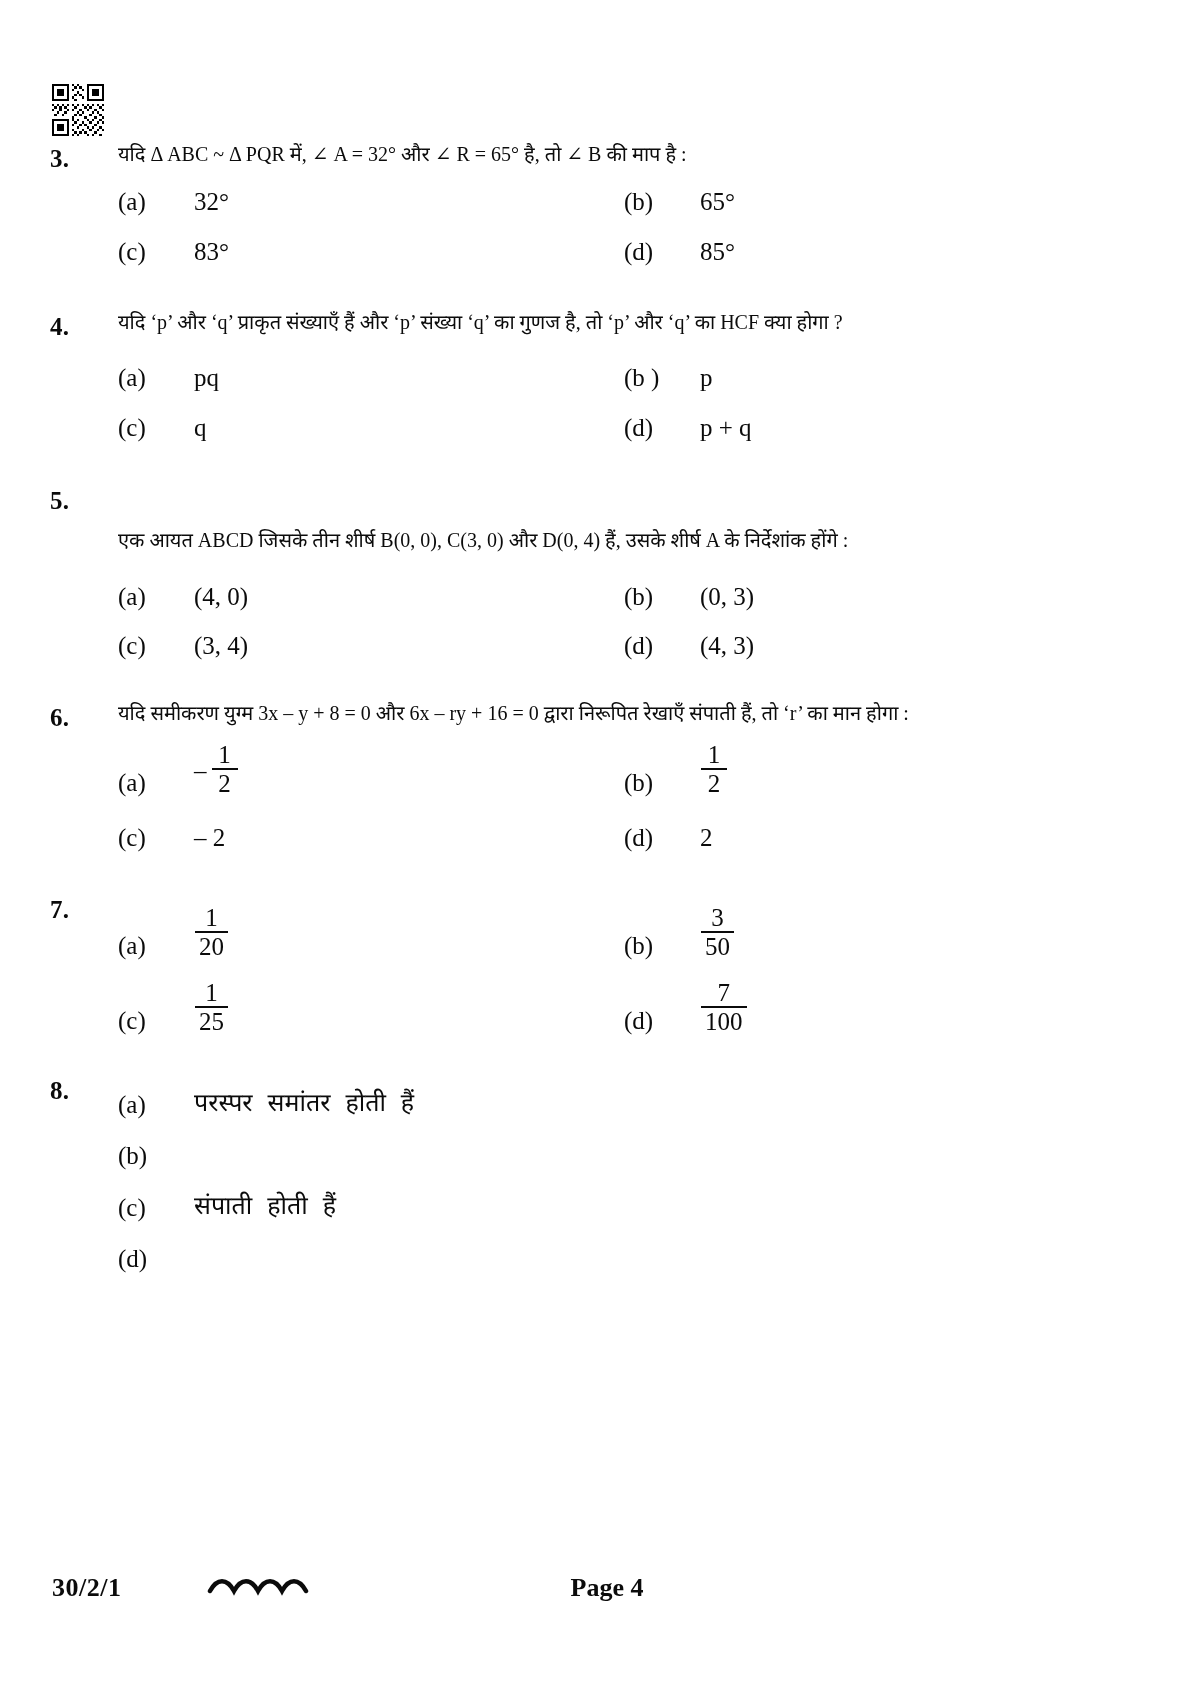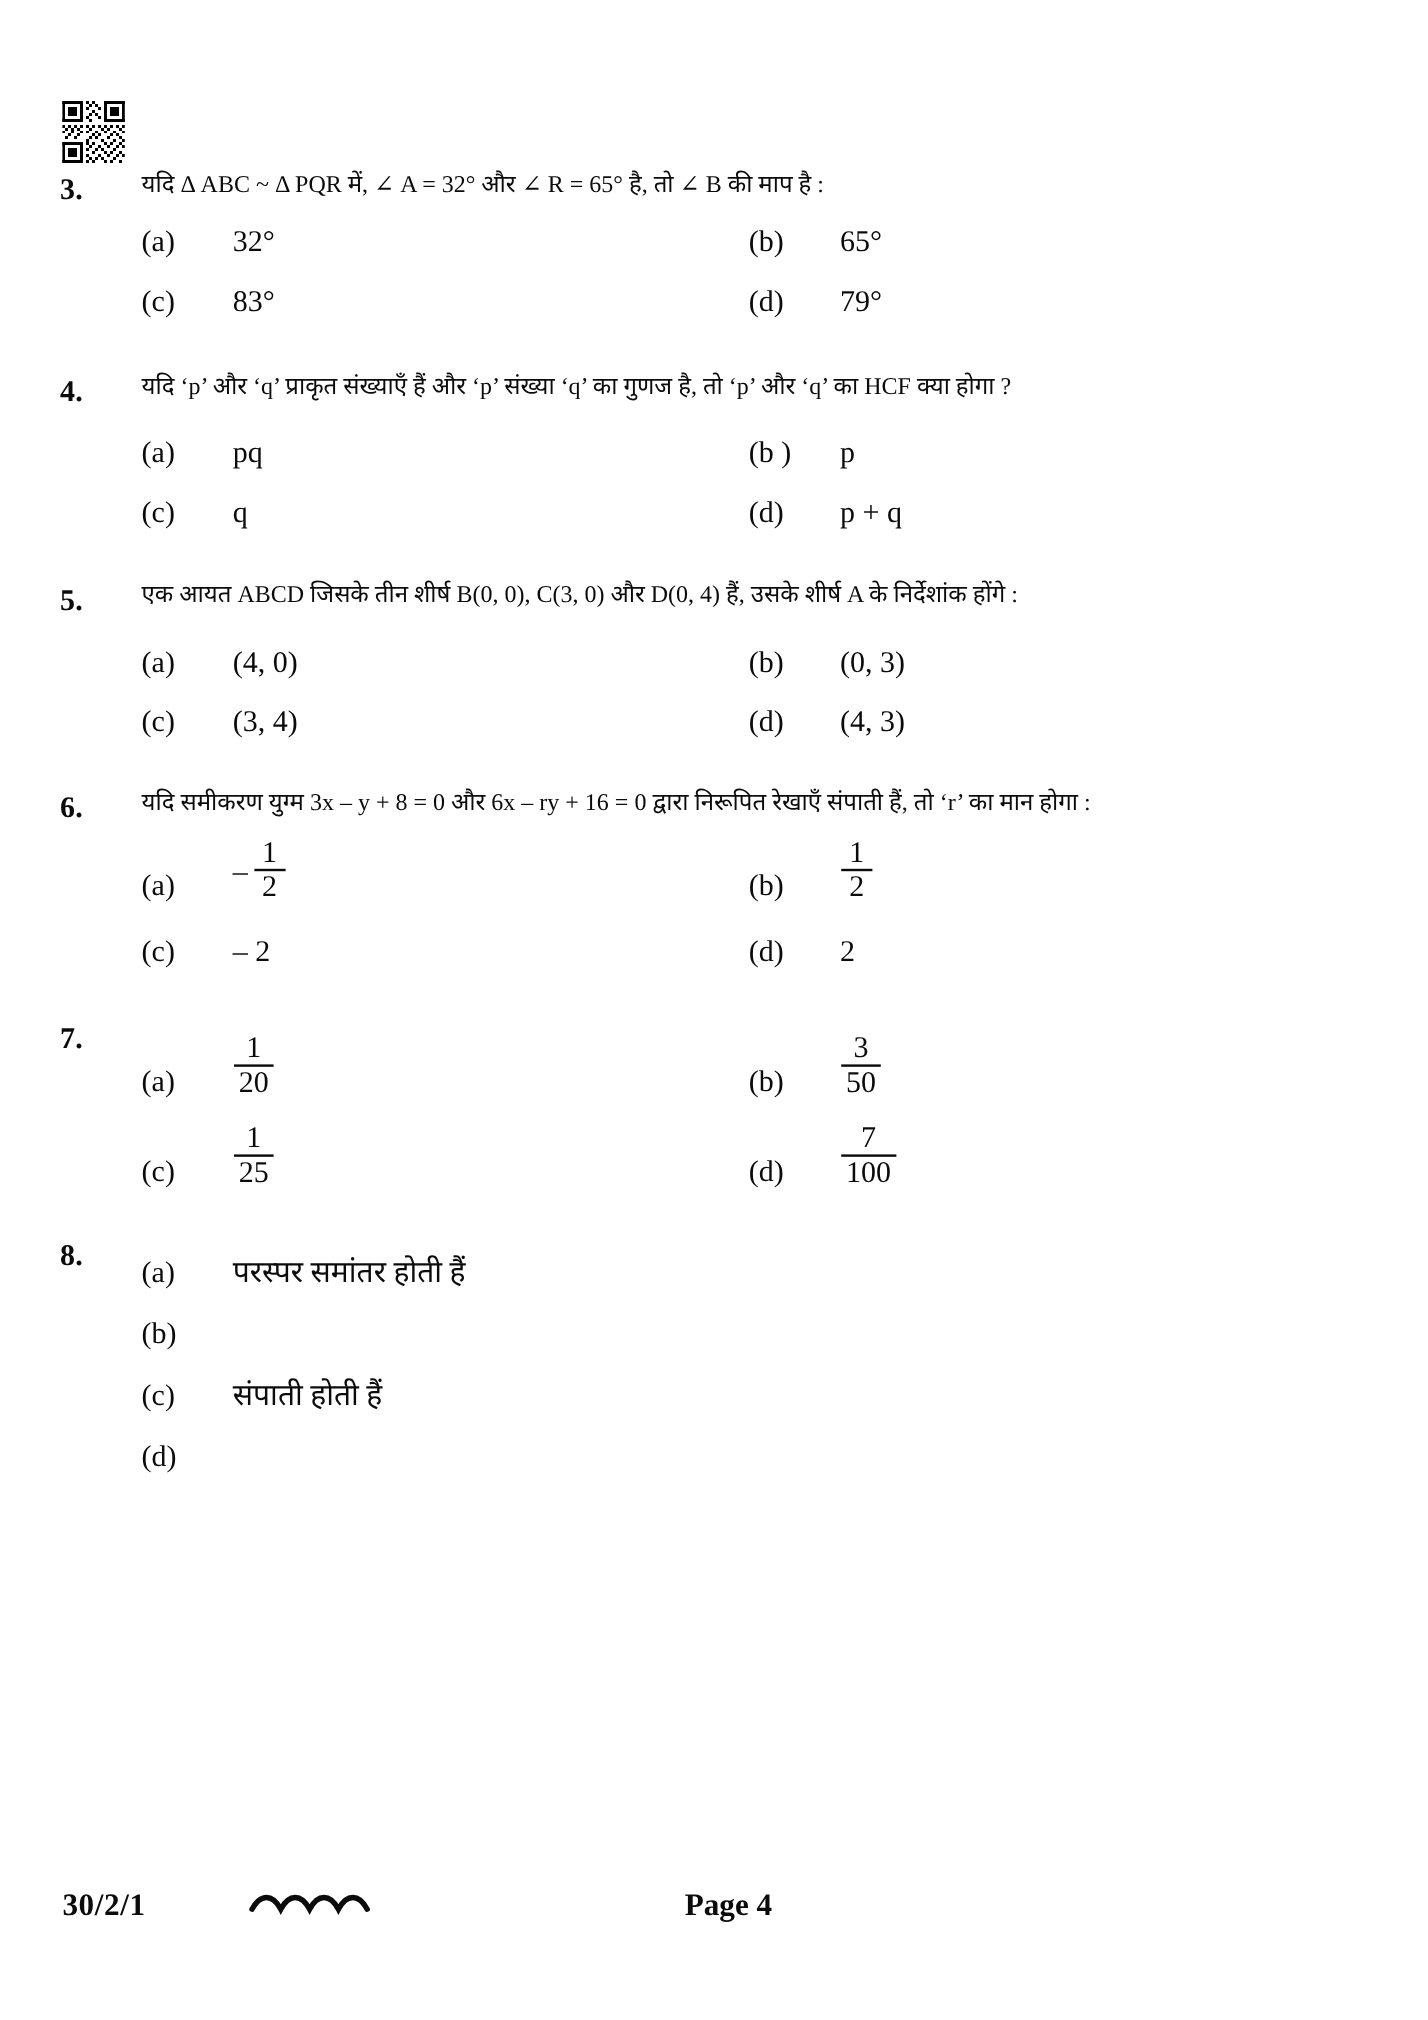--- a/index.html
+++ b/index.html
@@ -83,21 +83,21 @@
   .opt-lbl {
     flex: 0 0 76px;
     font-size: 25px;
     line-height: 1.5;
   }
   .opt-val {
     font-size: 25px;
     line-height: 1.5;
     white-space: nowrap;
   }
-  .opt-val.hin { white-space: normal; }
+  .opt-val.hin { white-space: normal; font-family: Liberation Mono, monospace; }
 
   .row-gap-sm { height: 12px; }
 
   
   .frac {
     display: inline-flex;
     flex-direction: column;
     align-items: center;
     vertical-align: middle;
     line-height: 1;
@@ -300,21 +300,21 @@
             </div>
           </div>
           <div class="row-gap-sm"></div>
           <div class="opt-row">
             <div class="opt">
               <div class="opt-lbl">(c)</div>
               <div class="opt-val">83°</div>
             </div>
             <div class="opt">
               <div class="opt-lbl">(d)</div>
-              <div class="opt-val">79°</div>
+              <div class="opt-val">85°</div>
             </div>
           </div>
         </div>
       </div>
     </div>
 
     <div class="q-block" style="margin-top:38px; margin-bottom:10px;">
       <div class="q-num">4.</div>
       <div class="q-body">
         <div class="q-stem" style="padding-right:6px;">यदि ‘p’ और ‘q’ प्राकृत संख्याएँ हैं और ‘p’ संख्या ‘q’ का गुणज है, तो ‘p’ और ‘q’ का HCF क्या होगा ?</div>
@@ -340,21 +340,21 @@
               <div class="opt-val">p + q</div>
             </div>
           </div>
         </div>
       </div>
     </div>
 
     <div class="q-block" style="margin-top:36px; margin-bottom:10px;">
       <div class="q-num">5.</div>
       <div class="q-body">
-        <div class="q-stem" style="padding-right:10px;">एक आयत ABCD जिसके तीन शीर्ष B(0, 0), C(3, 0) और D(0, 4) हैं, उसके शीर्ष A के निर्देशांक होंगे :</div>
+        <div class="q-stem" style="padding-right:10px;margin-top:44px;">एक आयत ABCD जिसके तीन शीर्ष B(0, 0), C(3, 0) और D(0, 4) हैं, उसके शीर्ष A के निर्देशांक होंगे :</div>
         <div class="opts" style="margin-top:22px;">
           <div class="opt-row">
             <div class="opt">
               <div class="opt-lbl">(a)</div>
               <div class="opt-val">(4, 0)</div>
             </div>
             <div class="opt">
               <div class="opt-lbl">(b)</div>
               <div class="opt-val">(0, 3)</div>
             </div>

